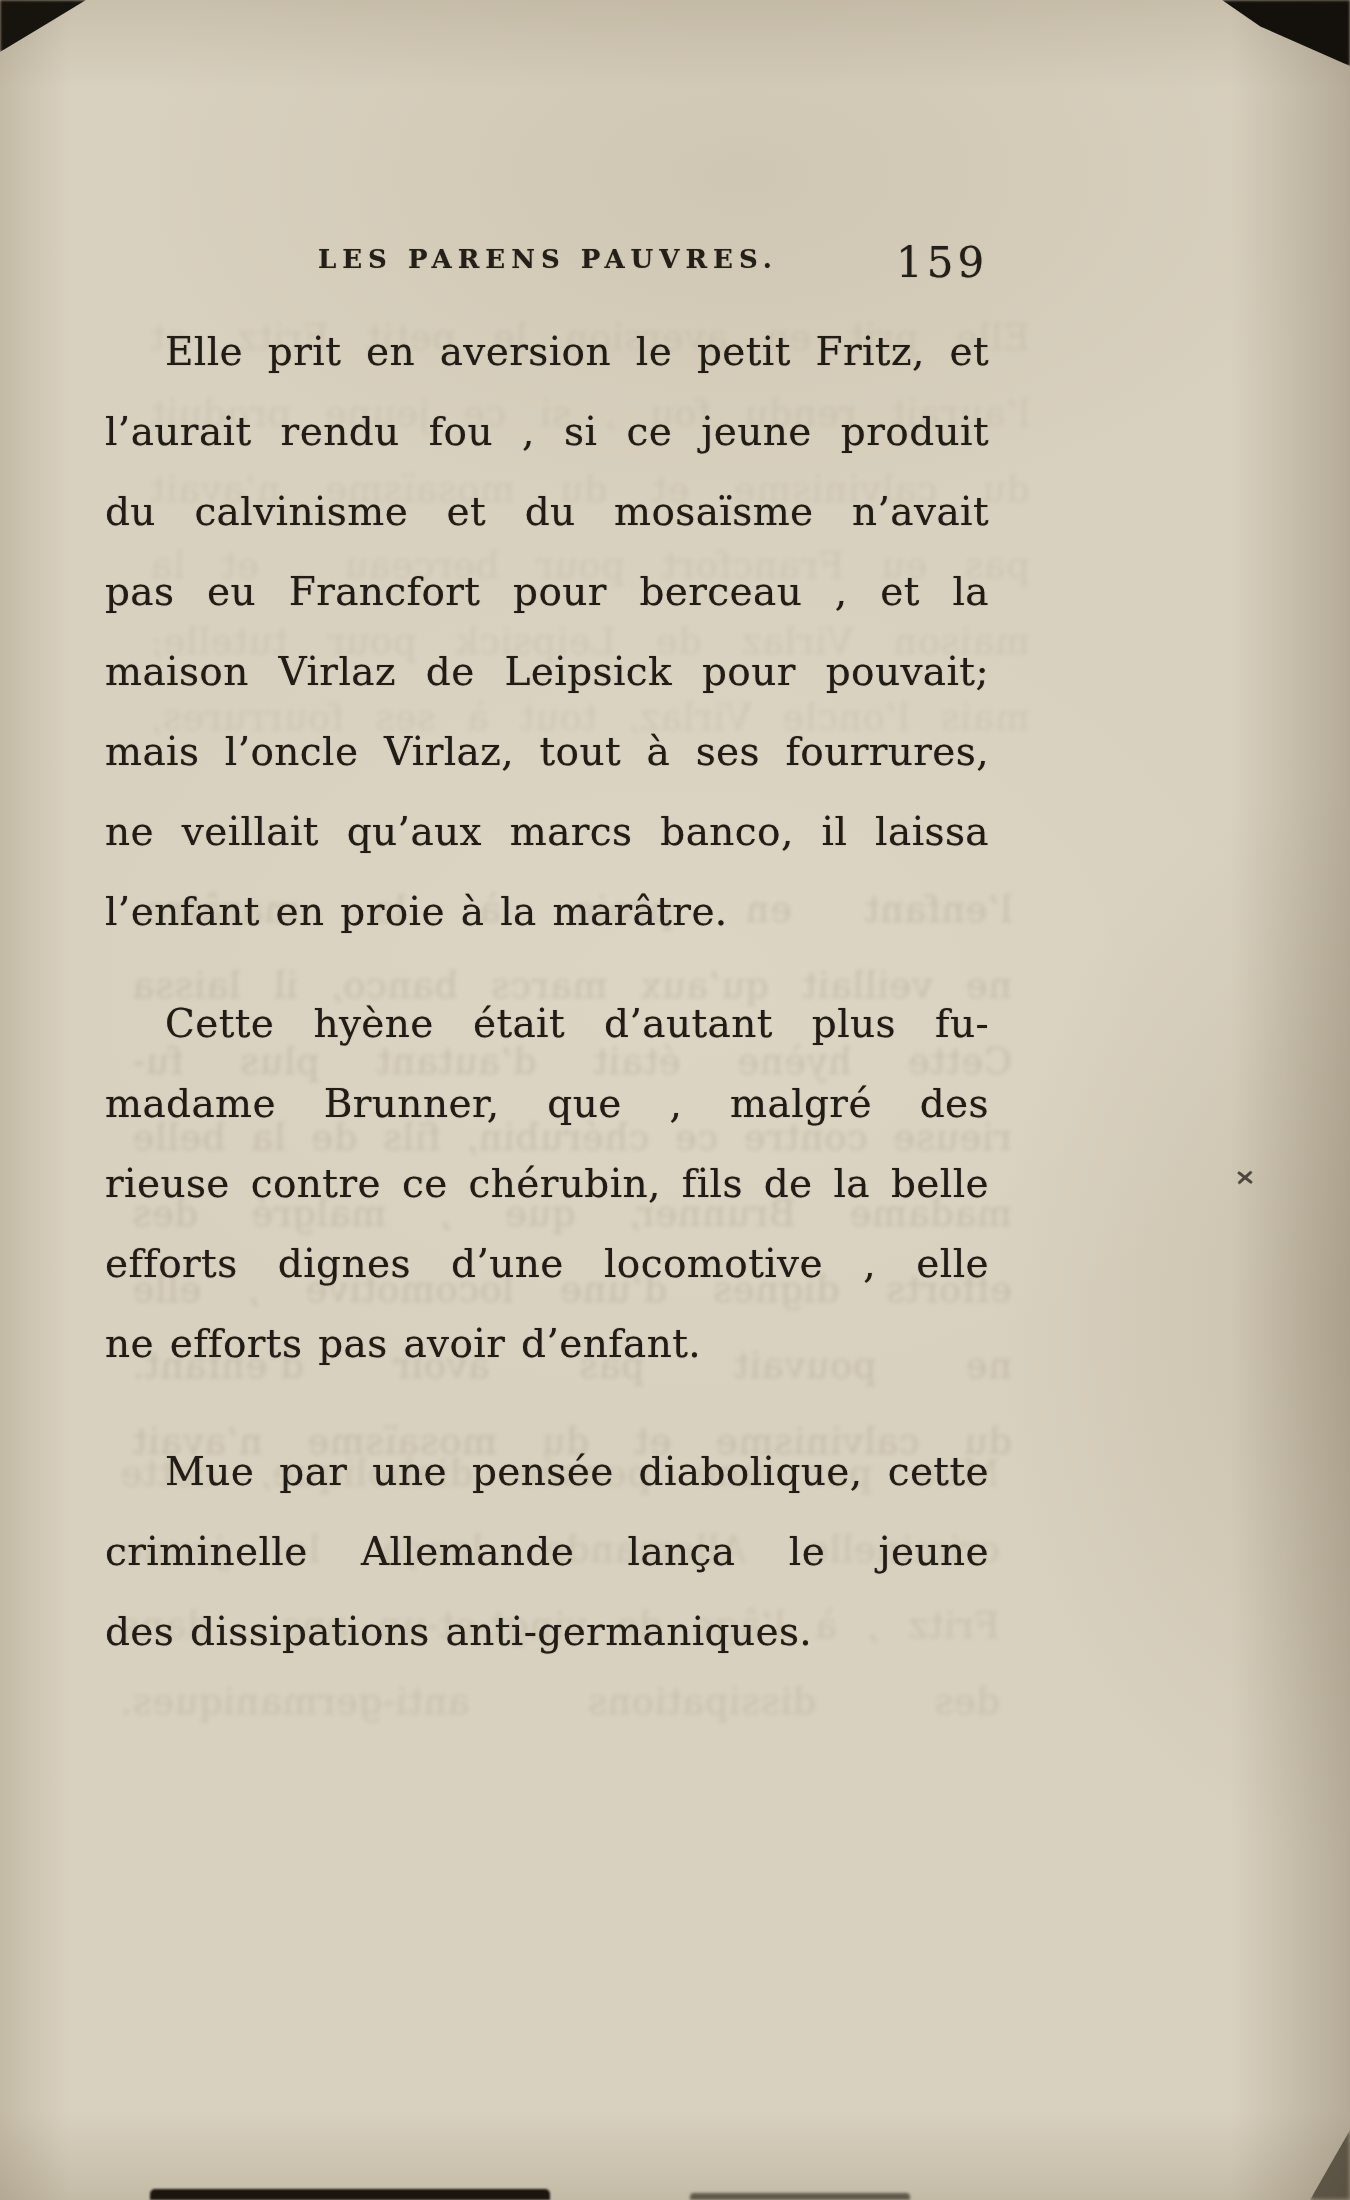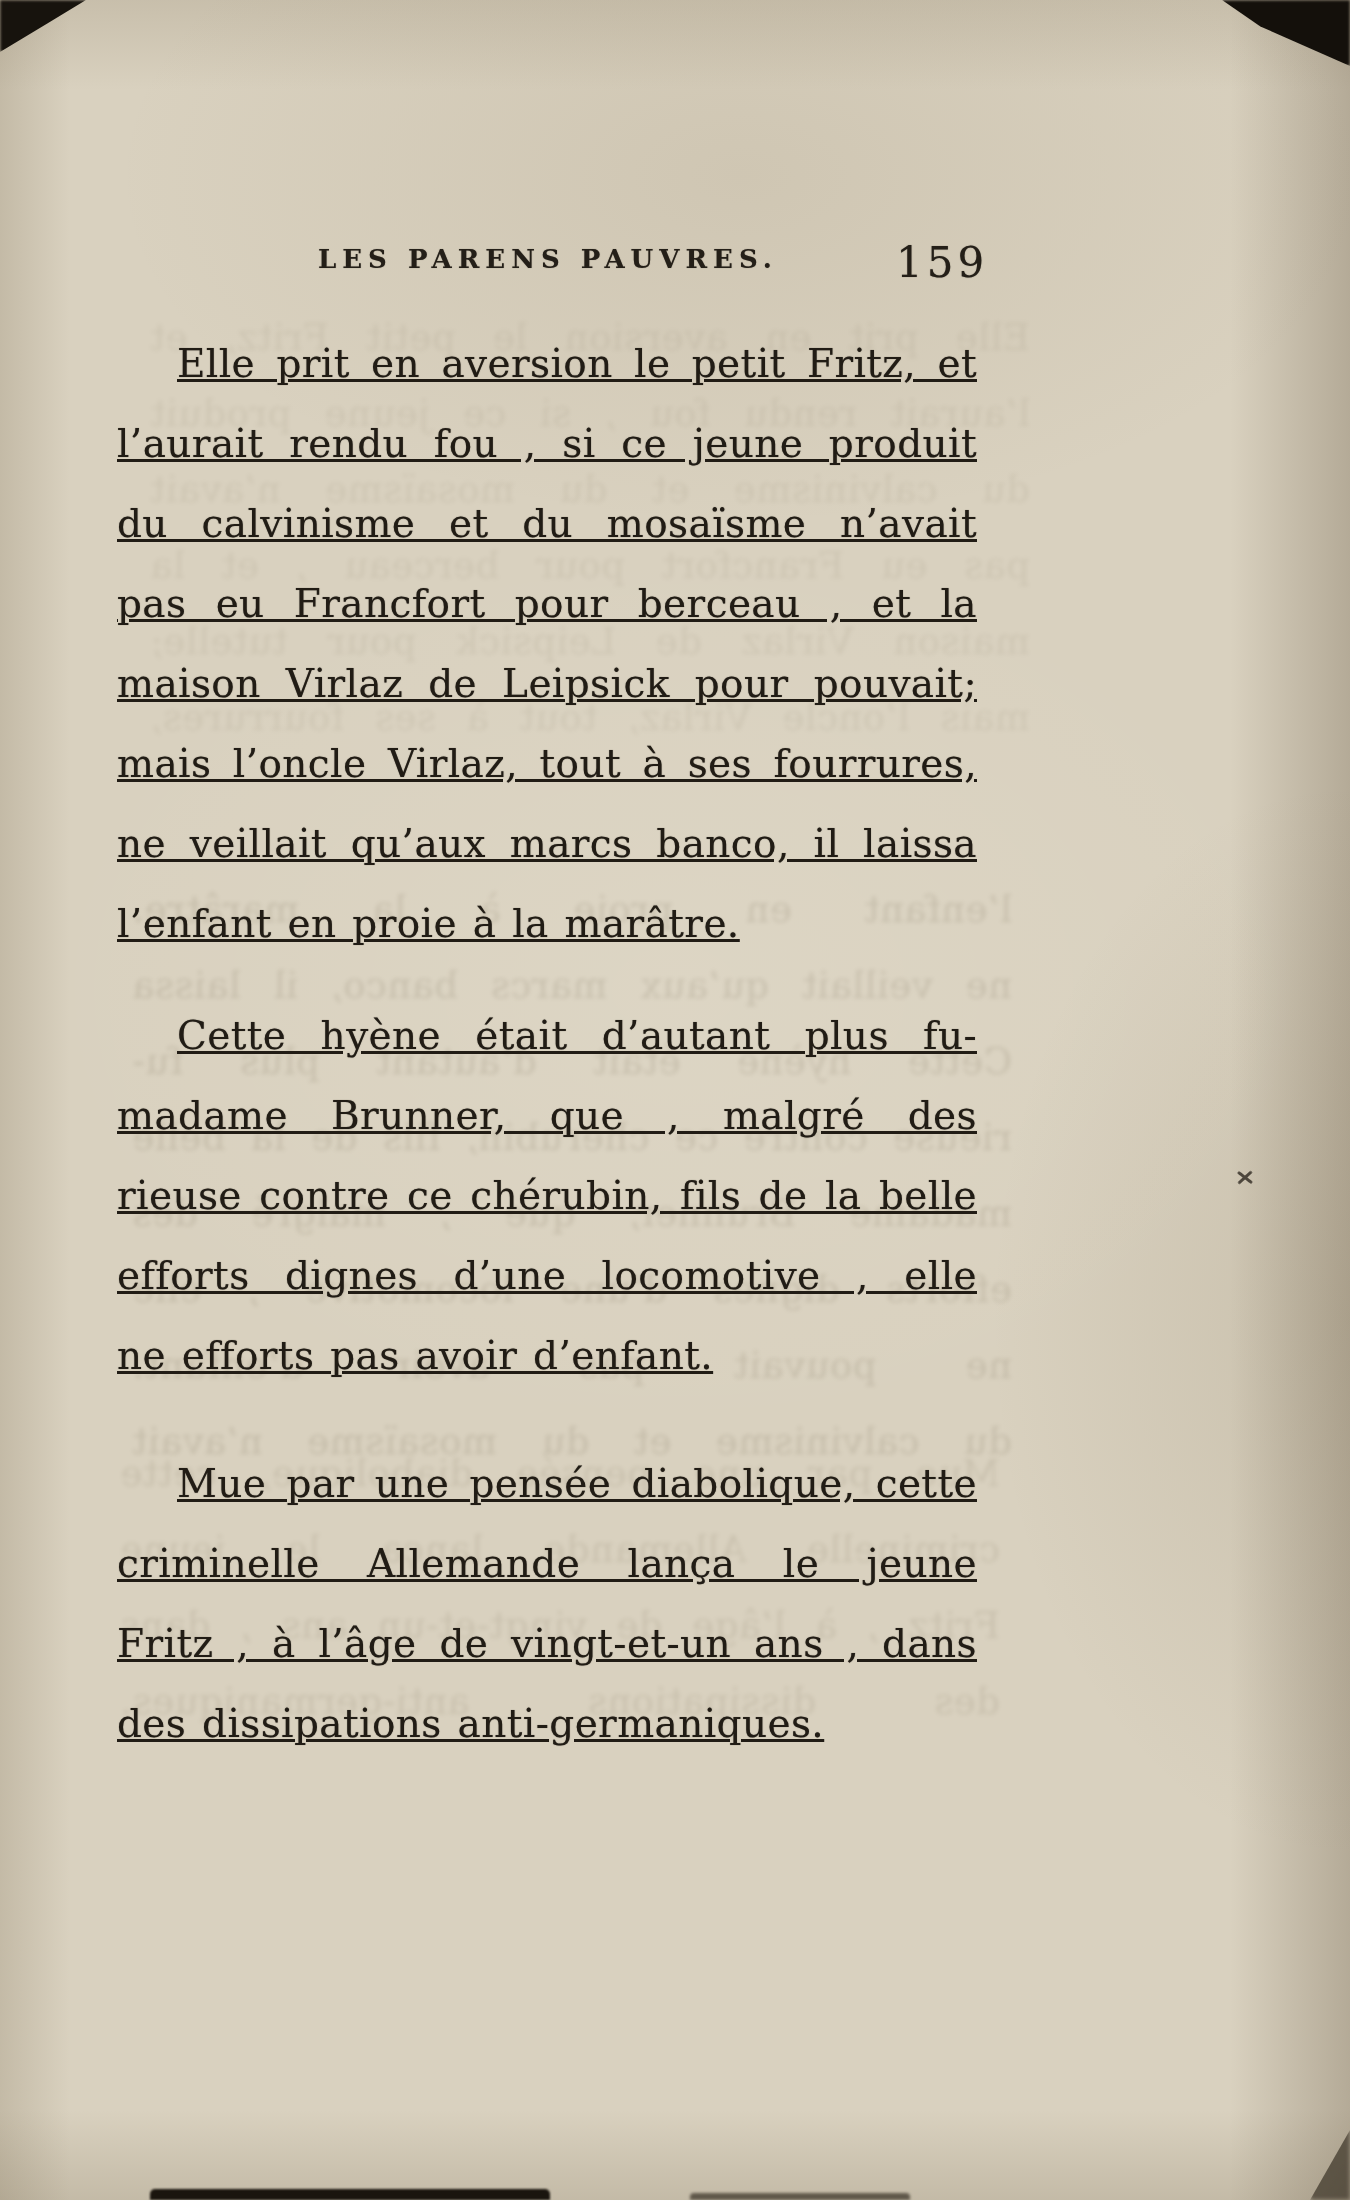--- a/index.html
+++ b/index.html
@@ -100,21 +100,21 @@
   .body-text {
     position: absolute; z-index: 3;
     left: 105px; top: 312px; width: 884px;
     font-size: 39px;
     line-height: 80px;
     letter-spacing: 0.4px;
     word-spacing: 3px;
     color: #211c15;
     text-shadow: 0 0 1px rgba(28,23,16,0.55);
   }
-  .para { margin: 12px; text-decoration: underline; }
+  .para { margin: 0; }
   .para-2 { margin-top: 32px; }
   .para-3 { margin-top: 48px; }
   .tl { text-align: justify; text-align-last: justify; }
   .tl.indent { text-indent: 60px; }
   .tl.last { text-align-last: left; }
 </style>
 </head>
 <body>
 
 <div class="page">
@@ -166,21 +166,20 @@
       <span class="tl indent" style="display:block">Cette hyène était d’autant plus fu-</span>
       <span class="tl" style="display:block">madame Brunner, que , malgré des</span>
       <span class="tl" style="display:block">rieuse contre ce chérubin, fils de la belle</span>
       <span class="tl" style="display:block">efforts dignes d’une locomotive , elle</span>
       <span class="tl last" style="display:block">ne efforts pas avoir d’enfant.</span>
     </p>
 
     <p class="para para-3">
       <span class="tl indent" style="display:block">Mue par une pensée diabolique, cette</span>
       <span class="tl" style="display:block">criminelle Allemande lança le jeune</span>
-      <span class="tl" style="display:block">Fritz , à l’âge de vingt-et-un ans , dans</span>
       <span class="tl last" style="display:block">des dissipations anti-germaniques.</span>
     </p>
 
   </div>
 
   <div class="artifact corner-tl"></div>
   <div class="artifact corner-tr"></div>
   <div class="artifact corner-br"></div>
   <div class="artifact bottom-strip-1"></div>
   <div class="artifact bottom-strip-2"></div>

